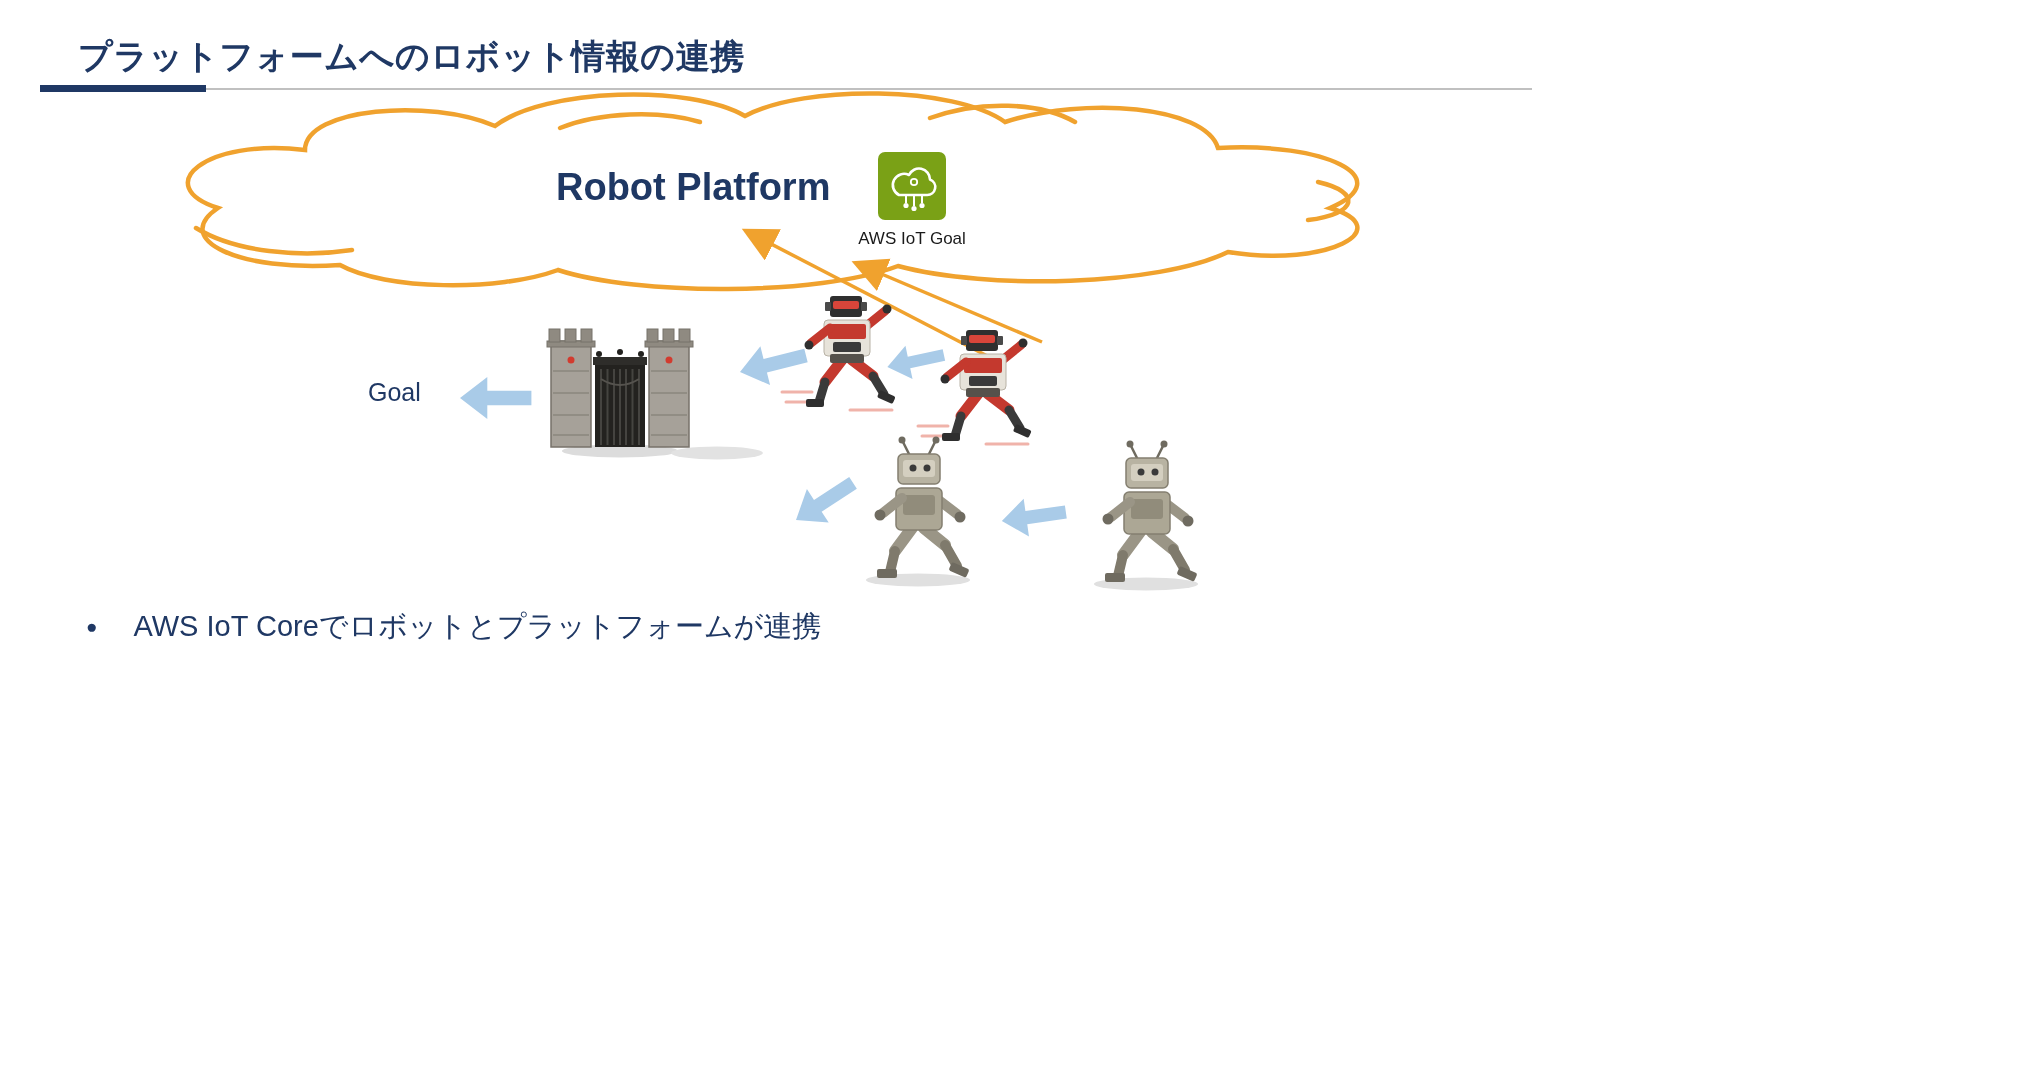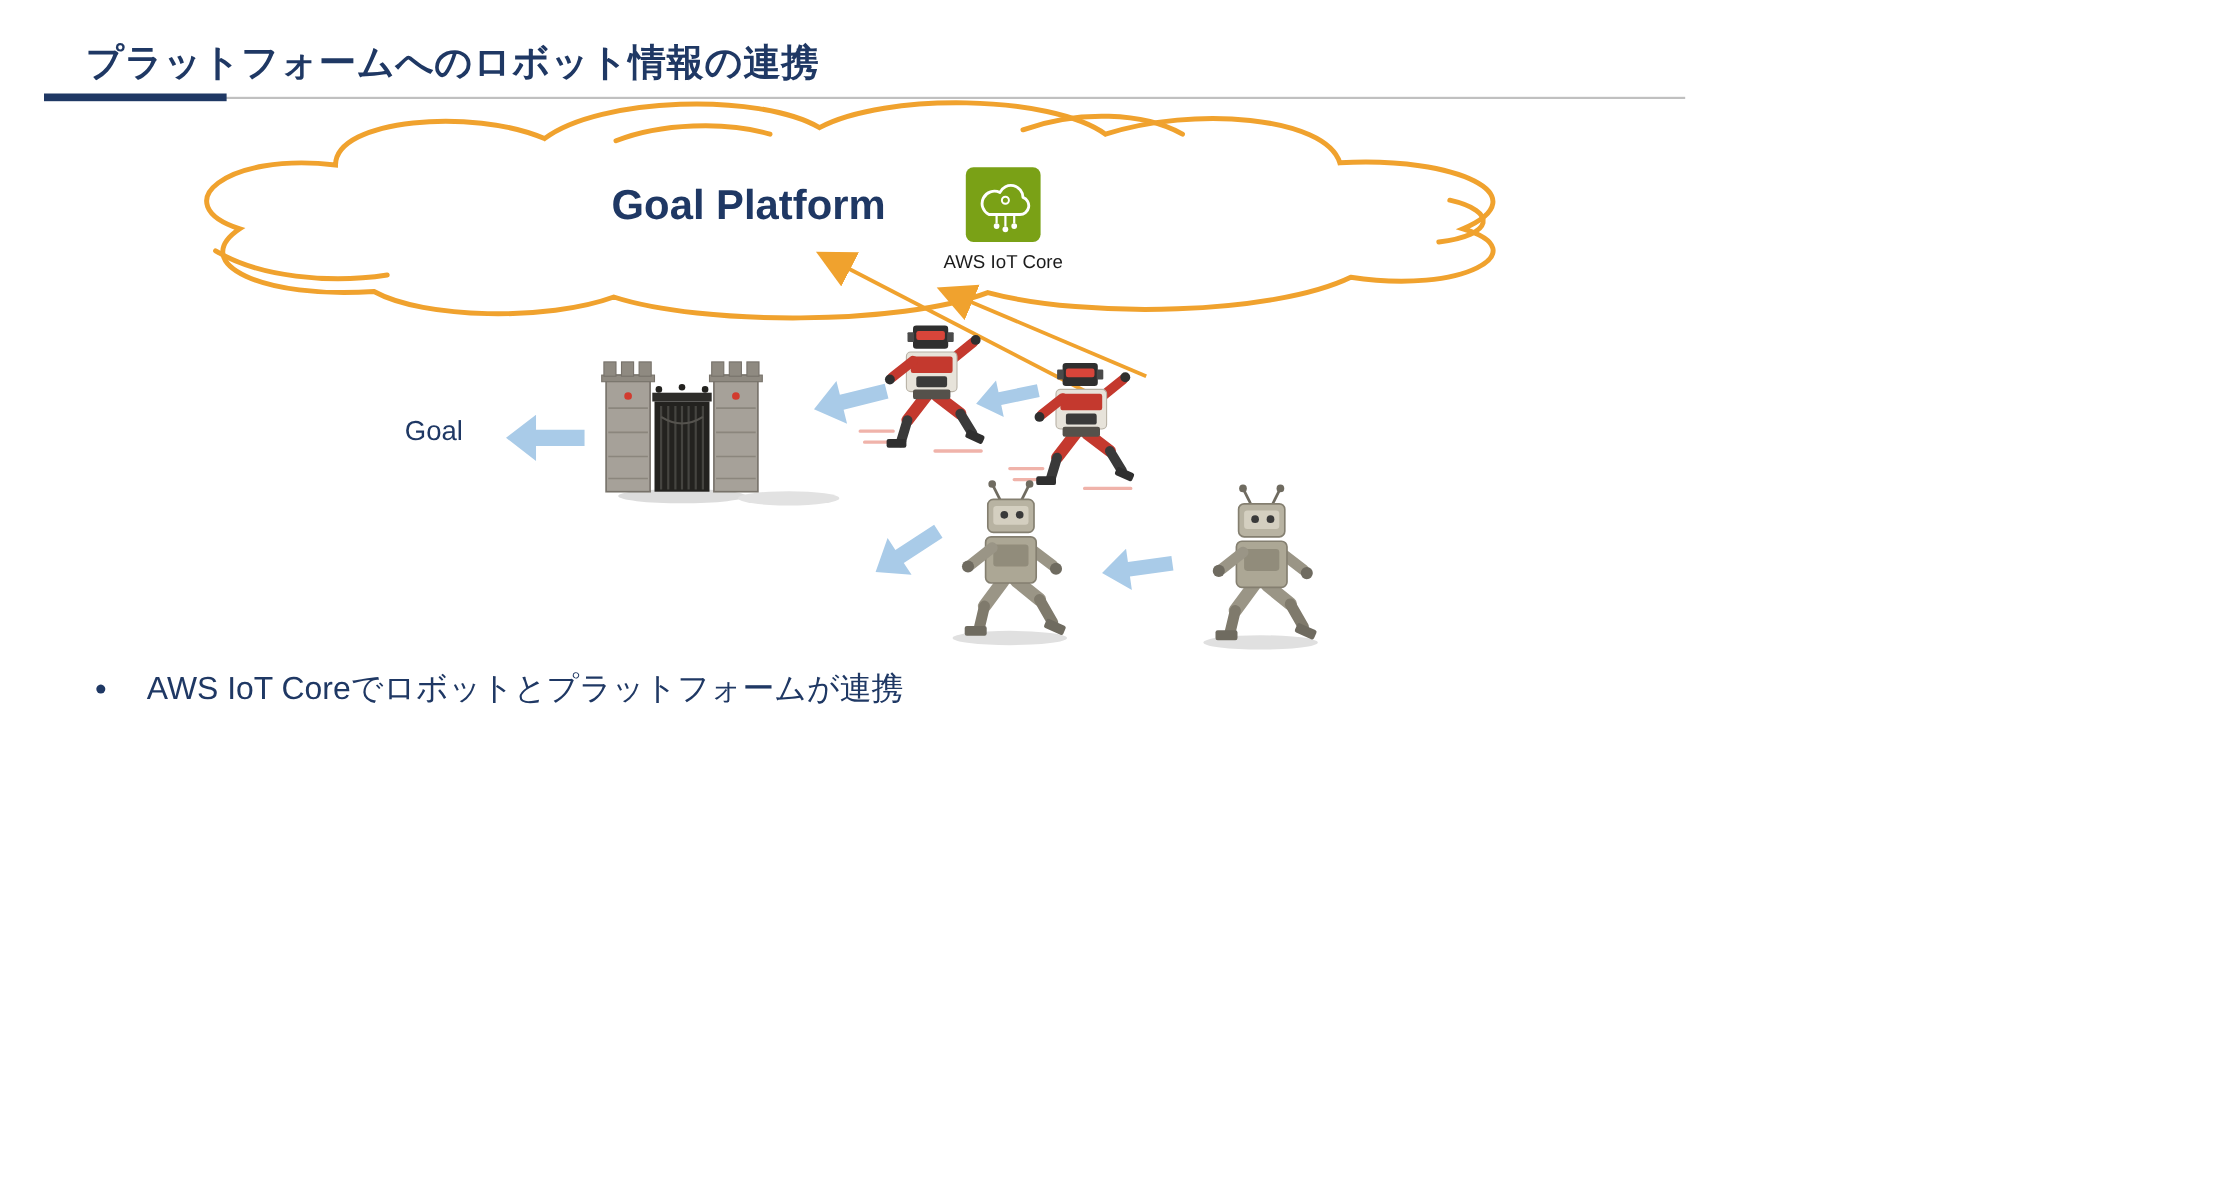--- a/index.html
+++ b/index.html
@@ -171,22 +171,22 @@
         <use href="#redRobot" transform="translate(924,330)"></use>
       </g>
     <g>
         <use href="#grayRobot" transform="translate(858,448)"></use>
       </g>
     <g>
         <use href="#grayRobot" transform="translate(1086,452)"></use>
       </g>
   </svg>
 
-  <div class="label-platform">Goal Platform</div>
-  <div class="label-aws">AWS IoT Core</div>
+  <div class="label-platform">Robot Platform</div>
+  <div class="label-aws">AWS IoT Goal</div>
   <div class="label-goal">Goal</div>
 
   <ul class="bullets">
     <li class="bullet-row">
         <span>AWS IoT Coreでロボットとプラットフォームが連携</span>
       </li>
   </ul>
 
 </div>
 

